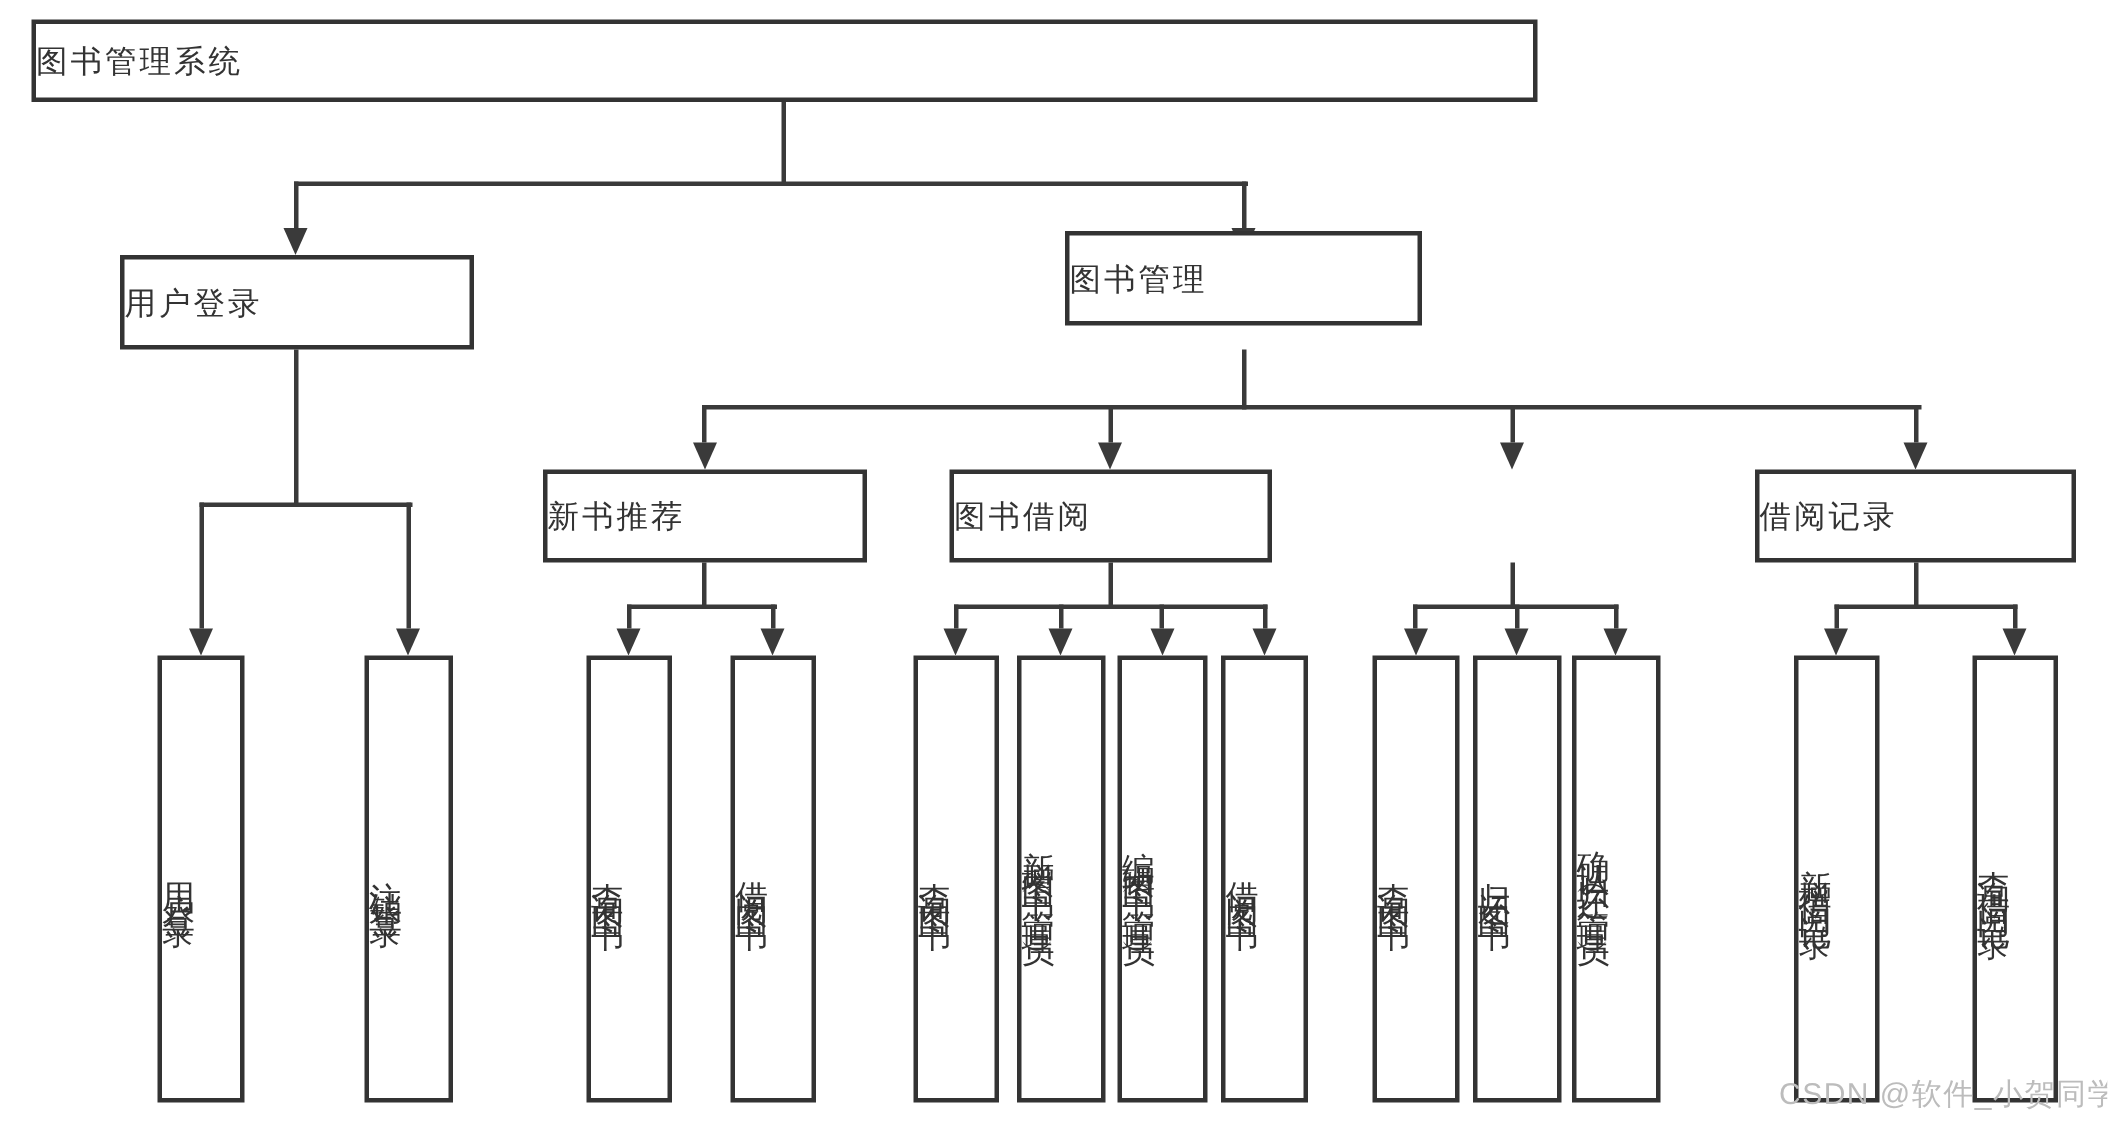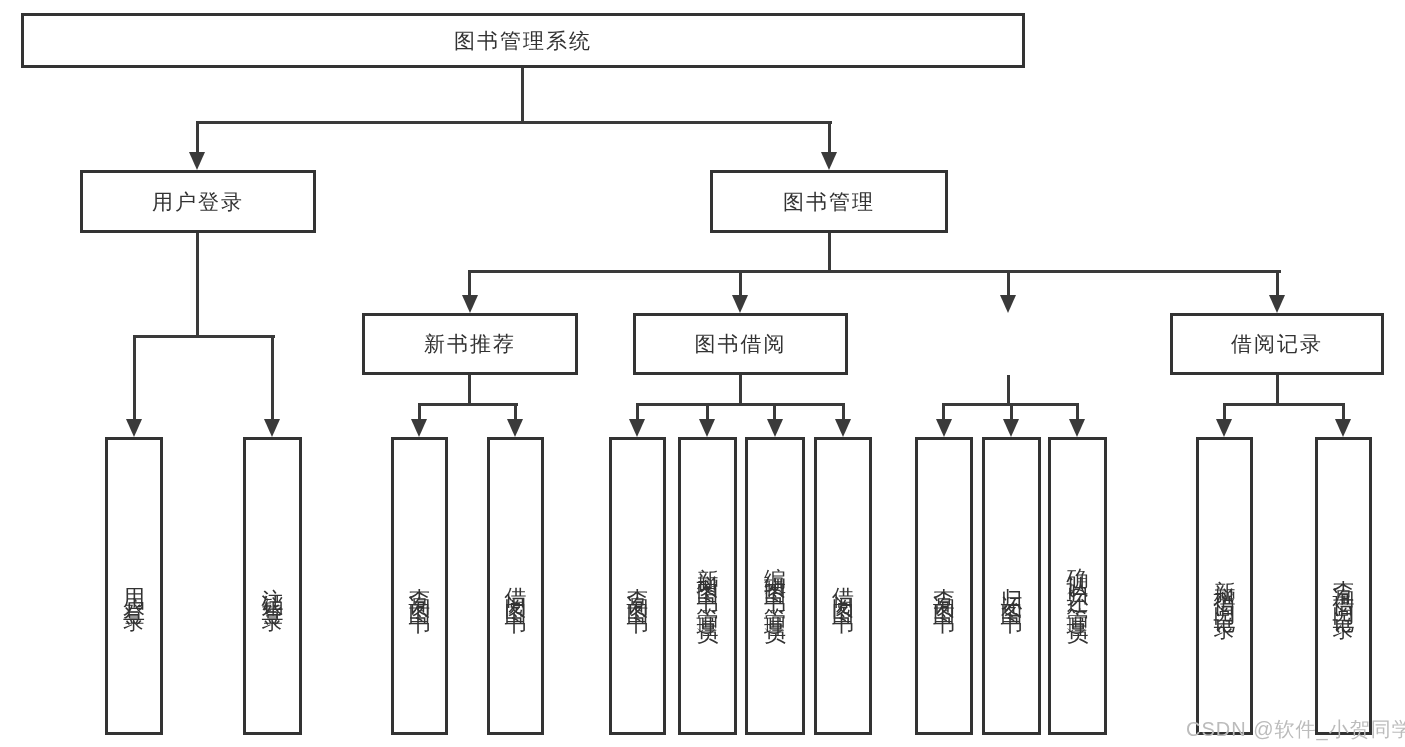--- a/index.html
+++ b/index.html
@@ -2,21 +2,21 @@
 <html><head>
 <meta charset="utf-8">
 <style>
   html,body { margin:0; padding:0; background:#fff; }
   #canvas {
     position:relative; width:1405px; height:747px; background:#ffffff;
     font-family:"Liberation Sans","DejaVu Sans",sans-serif; overflow:hidden;
   }
   .box {
     position:absolute; background:#ffffff; border:3px solid #333333;
-    box-sizing:border-box; display:flex; align-items:center; justify-content:center;
+    box-sizing:border-box; display:flex; align-items:center; 
   }
   .hlabel { font-size:21px; letter-spacing:2px; color:#333333; white-space:nowrap; }
   .vlabel {
     writing-mode:vertical-rl; text-orientation:mixed;
     font-size:22px; letter-spacing:8px; color:#333333; line-height:1;
   }
   .ln { position:absolute; background:#3a3a3a; }
   .arrow {
     position:absolute; width:0; height:0;
     border-left:8px solid transparent; border-right:8px solid transparent;
@@ -39,21 +39,21 @@
   <div class="ln" style="left:521px;top:68px;width:3px;height:56px;"></div>
   <div class="ln" style="left:196px;top:121px;width:636px;height:3px;"></div>
   <div class="ln" style="left:196px;top:121px;width:3px;height:32px;"></div>
   <div class="arrow" style="left:189px;top:152px;"></div>
   <div class="ln" style="left:828px;top:121px;width:3px;height:32px;"></div>
   <div class="arrow" style="left:821px;top:152px;"></div>
 
   <div class="box" style="left:80px;top:170px;width:236px;height:63px;">
     <span class="hlabel">用户登录</span>
   </div>
-  <div class="box" style="left:710px;top:170px;width:238px;height:63px;">
+  <div class="box" style="left:710px;top:154px;width:238px;height:63px;">
     <span class="hlabel">图书管理</span>
   </div>
 
   <div class="ln" style="left:196px;top:233px;width:3px;height:105px;"></div>
   <div class="ln" style="left:133px;top:335px;width:142px;height:3px;"></div>
   <div class="ln" style="left:133px;top:335px;width:3px;height:84px;"></div>
   <div class="arrow" style="left:126px;top:419px;"></div>
   <div class="ln" style="left:271px;top:335px;width:3px;height:84px;"></div>
   <div class="arrow" style="left:264px;top:419px;"></div>
 

